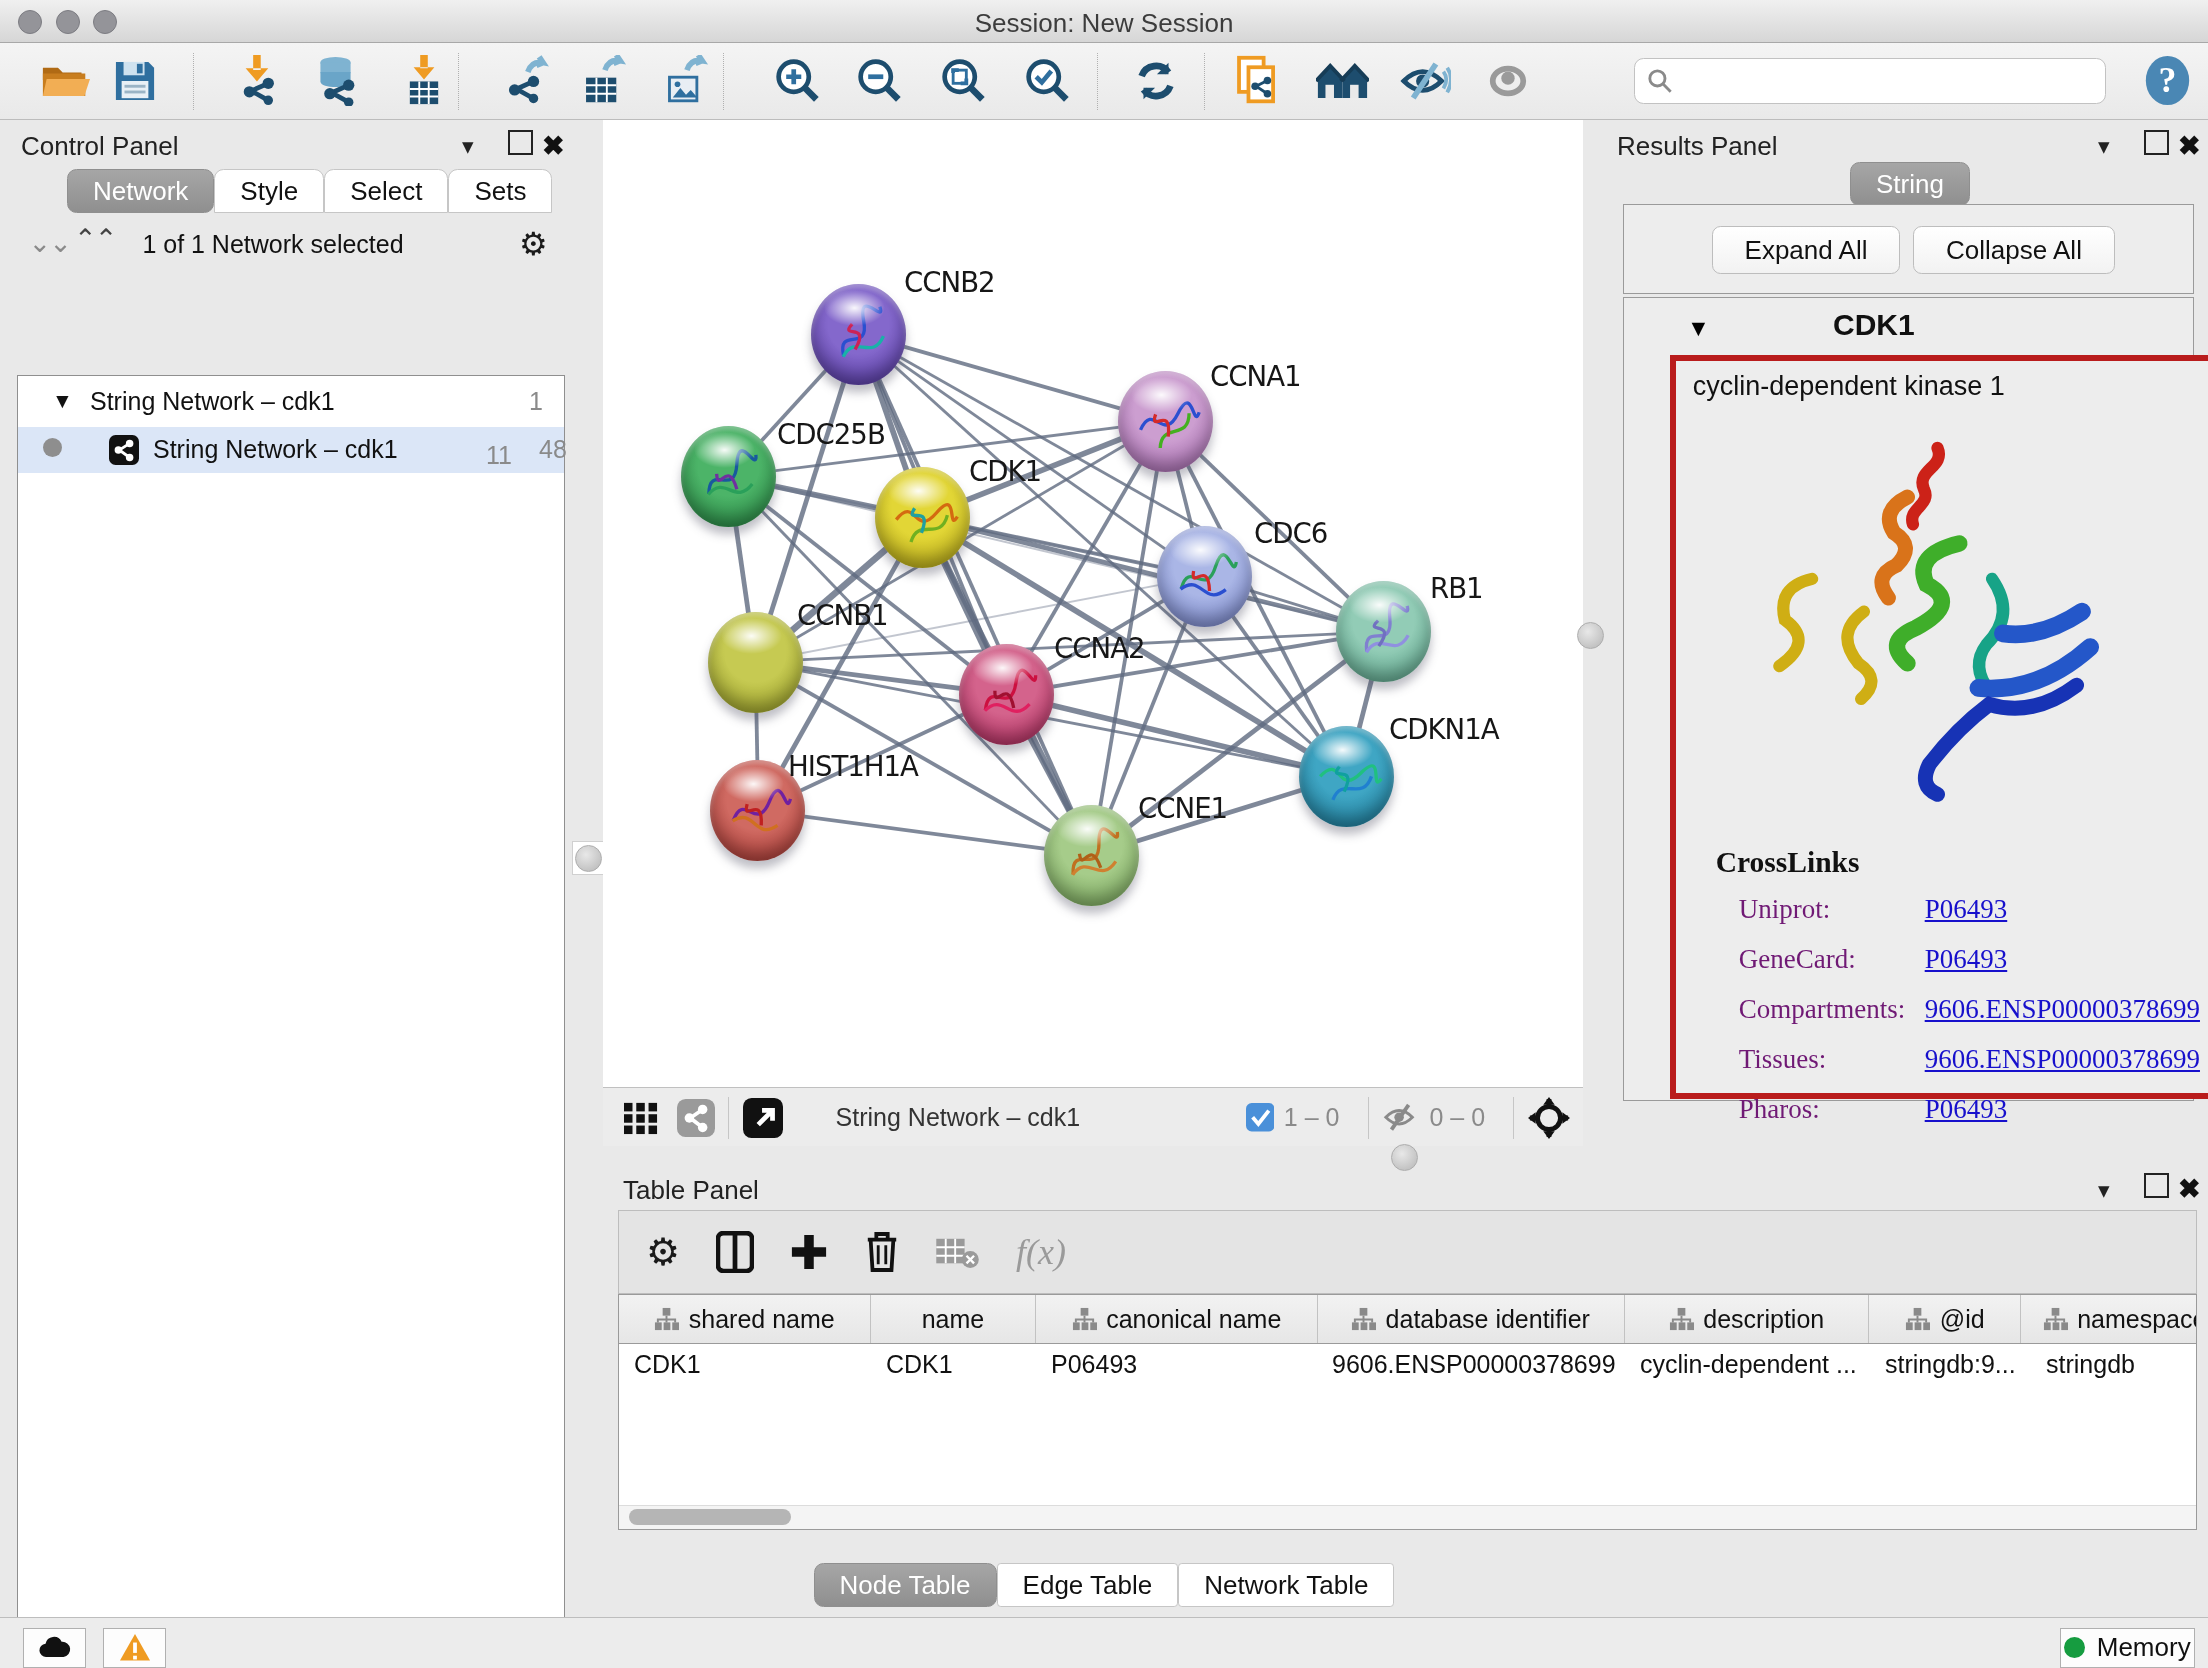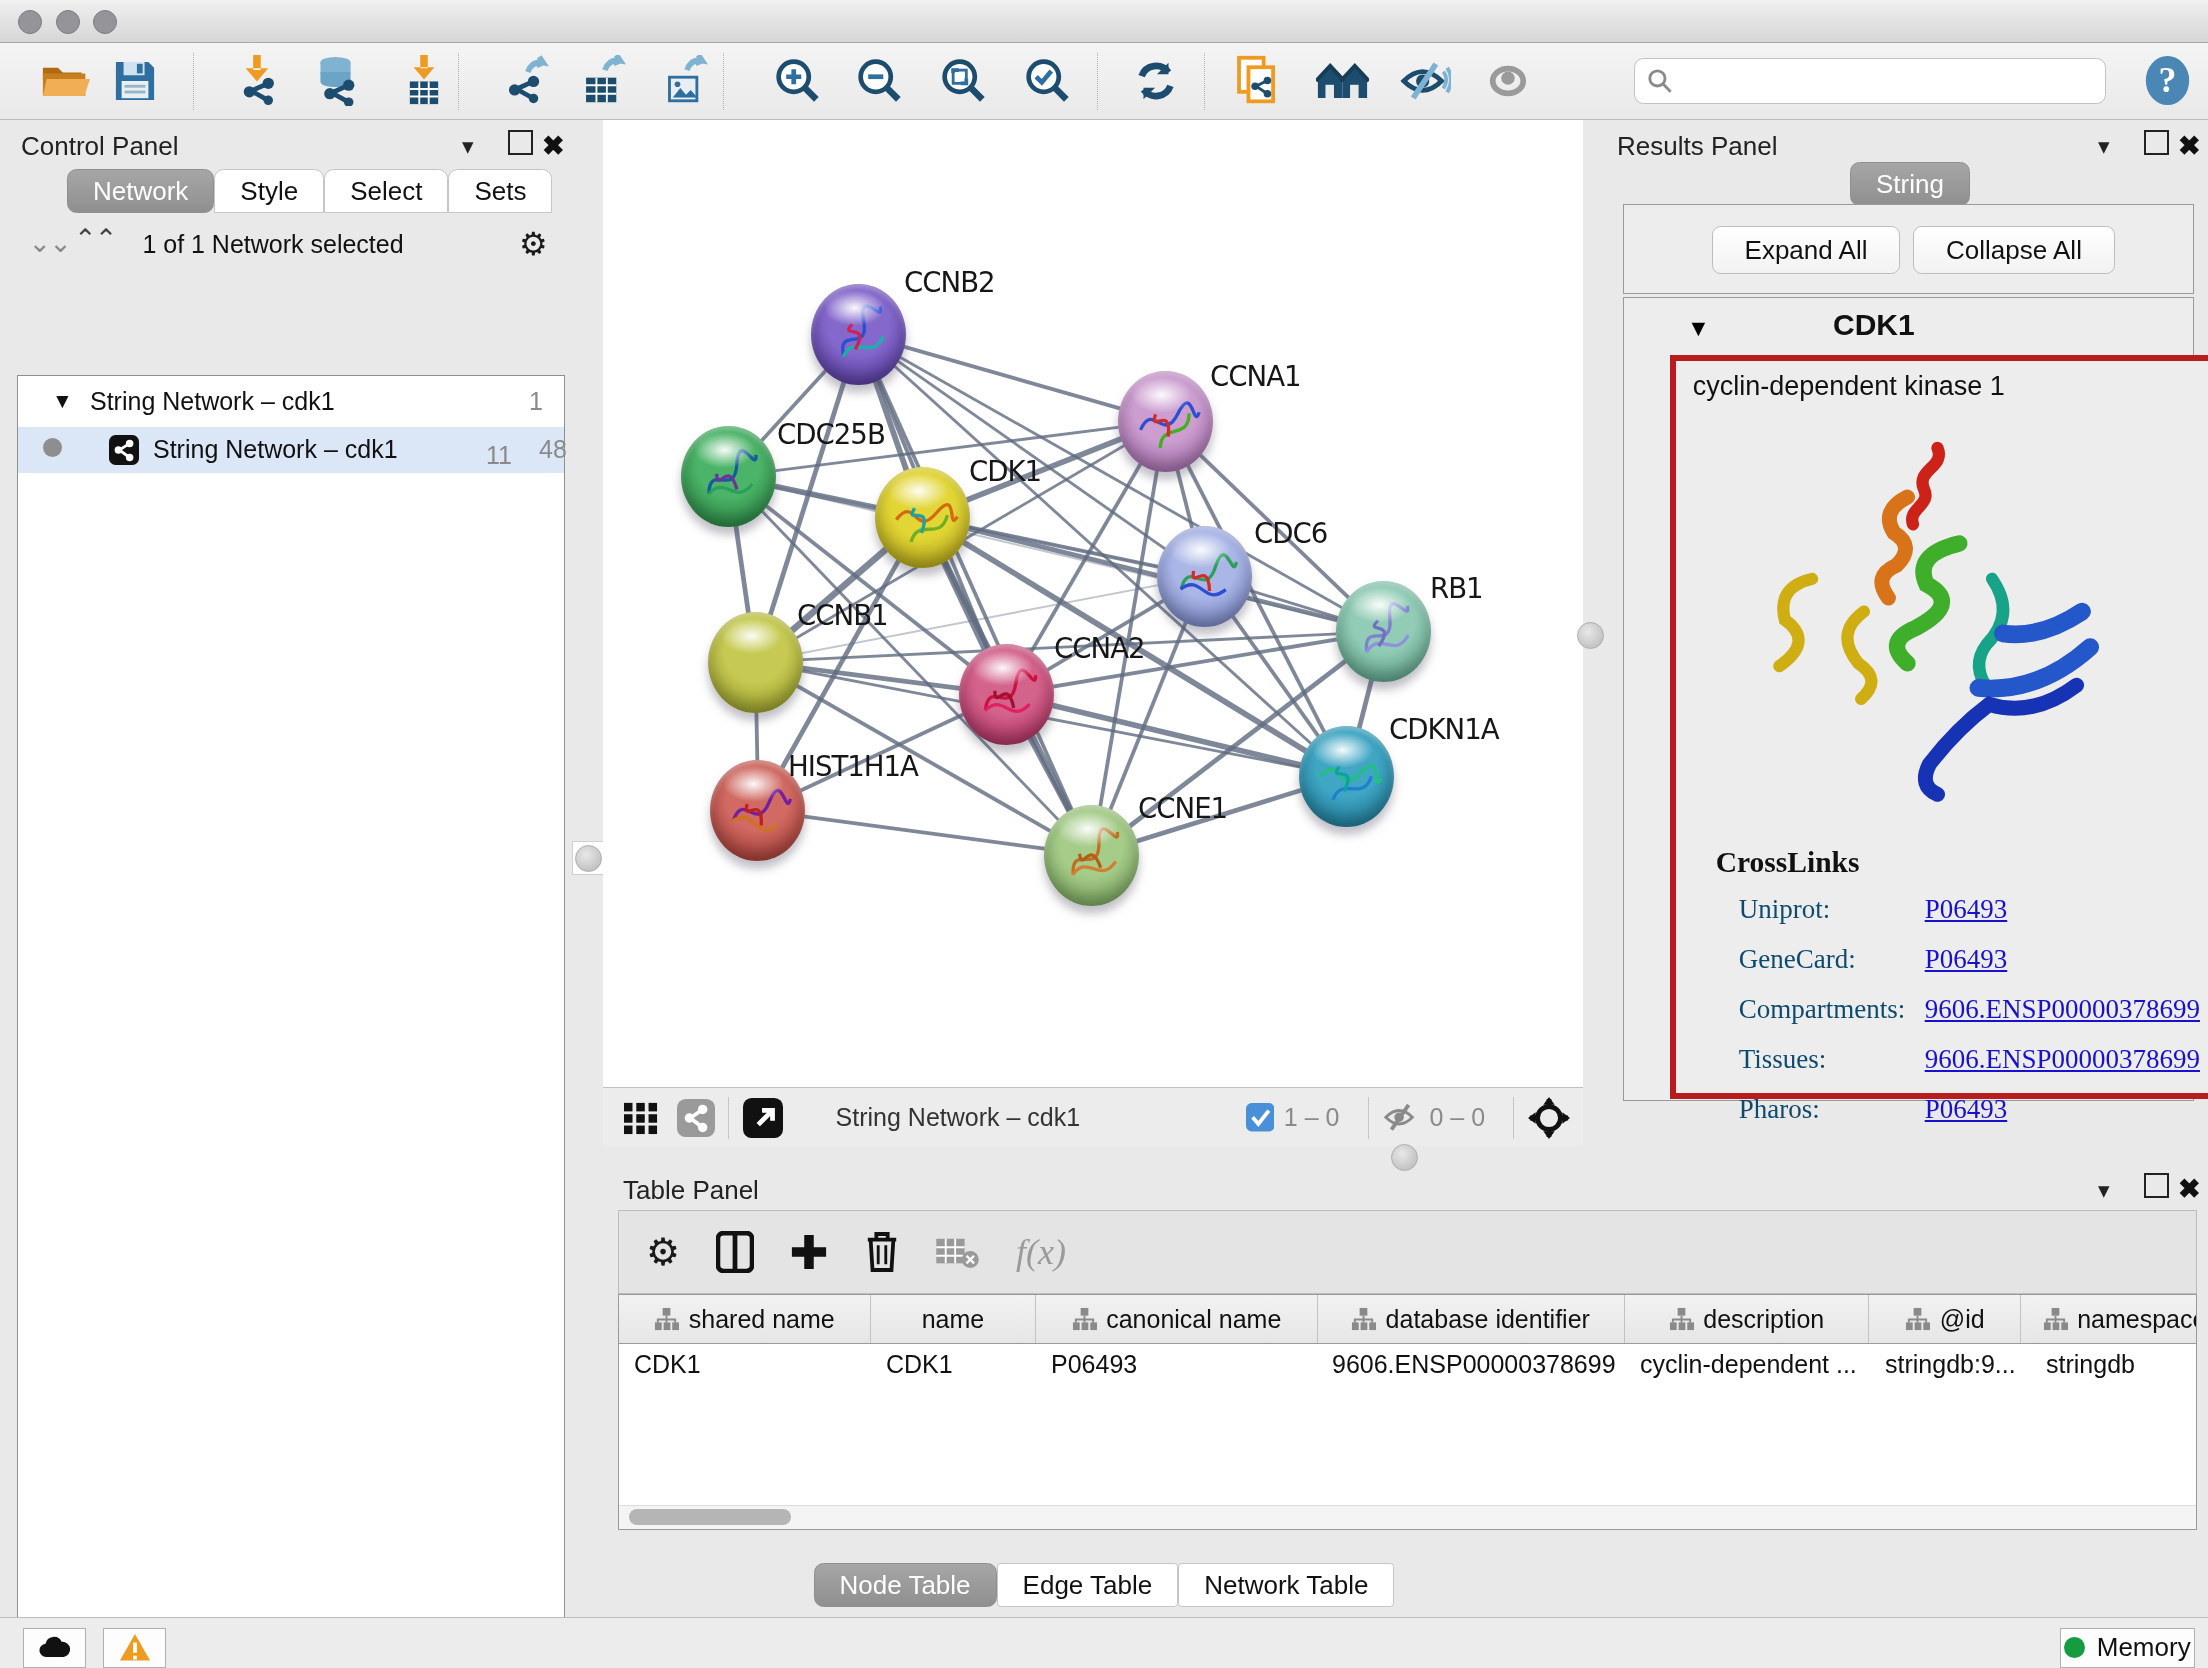--- a/index.html
+++ b/index.html
@@ -45,21 +45,21 @@
     border-top:1px solid #c0c0c0;display:flex;align-items:center;}
   .cb-sep{height:42px;border-left:1px solid #c6c6c6;margin:0 13.3px;}
   .cb-text{font-size:25px;color:#333;}
   .cb-gray{font-size:25px;color:#8a8a8a;}
 
   
   .rbox{position:absolute;background:#ededed;border:1.9px solid #9a9a9a;}
   .btn{background:linear-gradient(#ffffff,#f2f2f2);border:1px solid #bdbdbd;border-radius:8.6px;
     font-size:26px;color:#111;padding:7.6px 28.5px;}
   .serif{font-family:"Liberation Serif",serif;}
-  .xl-label{font-size:27px;color:#0c4a6e;}
+  .xl-label{font-size:27px;color:#701a75;}
   .xl-link{font-size:27px;color:#1710cc;text-decoration:underline;}
 
   
   .tp-toolbar{position:absolute;left:618px;top:1210px;width:1579px;height:84px;background:#e4e4e4;
     border:1px solid #bdbdbd;display:flex;align-items:center;gap:36px;padding-left:27px;box-sizing:border-box;}
   .table{position:absolute;left:618px;top:1294px;width:1579px;height:236px;background:#fff;border:1px solid #9a9a9a;box-sizing:border-box;overflow:hidden;}
   .thead{position:absolute;left:0;top:0;height:48px;width:100%;background:linear-gradient(#f2f2f2,#e6e6e6);border-bottom:1.9px solid #9a9a9a;}
   .th{position:absolute;top:0;height:48px;display:flex;align-items:center;justify-content:center;
      font-size:25px;color:#111;border-right:1px solid #c2c2c2;box-sizing:border-box;overflow:hidden;gap:9.5px;}
   .td{position:absolute;top:55px;font-size:25px;color:#111;white-space:nowrap;}
@@ -77,20 +77,21 @@
 </style>
 </head>
 <body>
 
 <div class="window">
 
   <div class="titlebar">
     <div class="traffic" style="left:18px"></div>
     <div class="traffic" style="left:56px"></div>
     <div class="traffic" style="left:93px"></div>
+    <div class="wintitle">Session: New Session</div>
   </div>
 
   <div class="toolbar">
     <div class="tbtn" style="left:36px">
       <svg width="49" height="42" viewBox="0 0 52 44">
         <path d="M2 8 h16 l5 5 h20 v8 H2 z" fill="#b06a14"></path>
         <path d="M2 14 h45 v24 H2 z" fill="#c87d1e"></path>
         <path d="M6 20 h46 l-6 18 H2 z" fill="#f2ae54"></path>
       </svg>
     </div>

